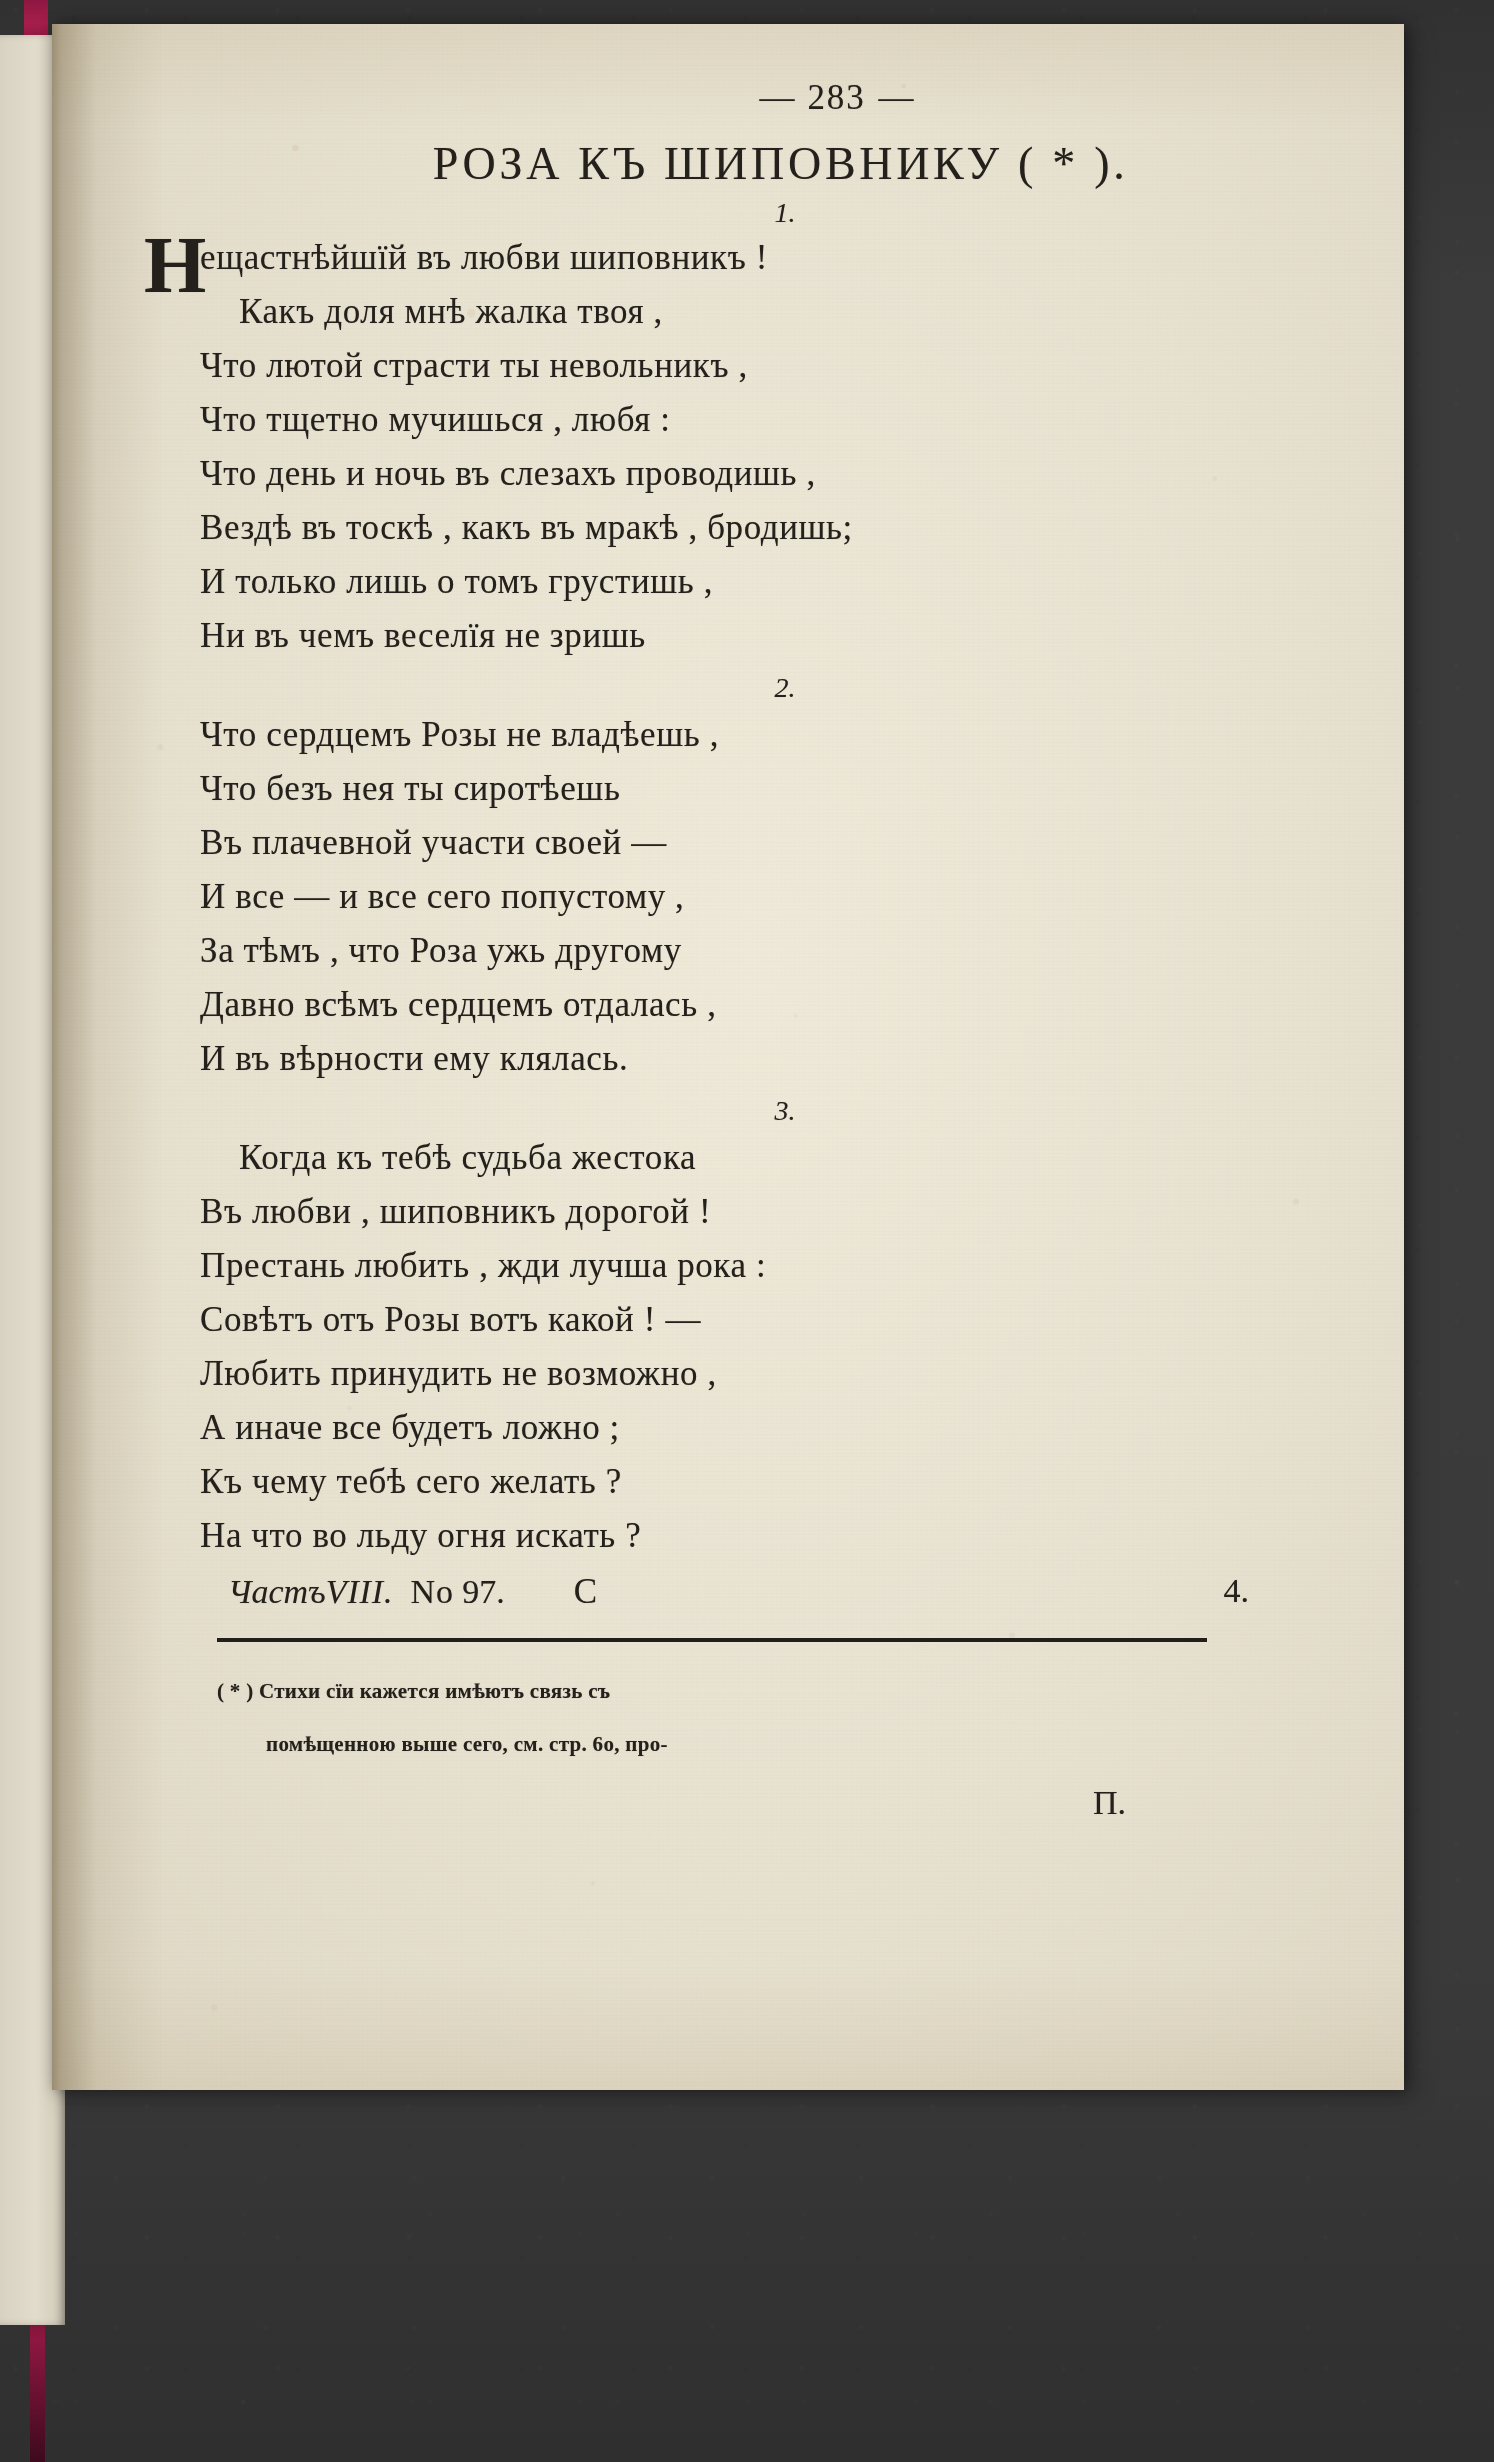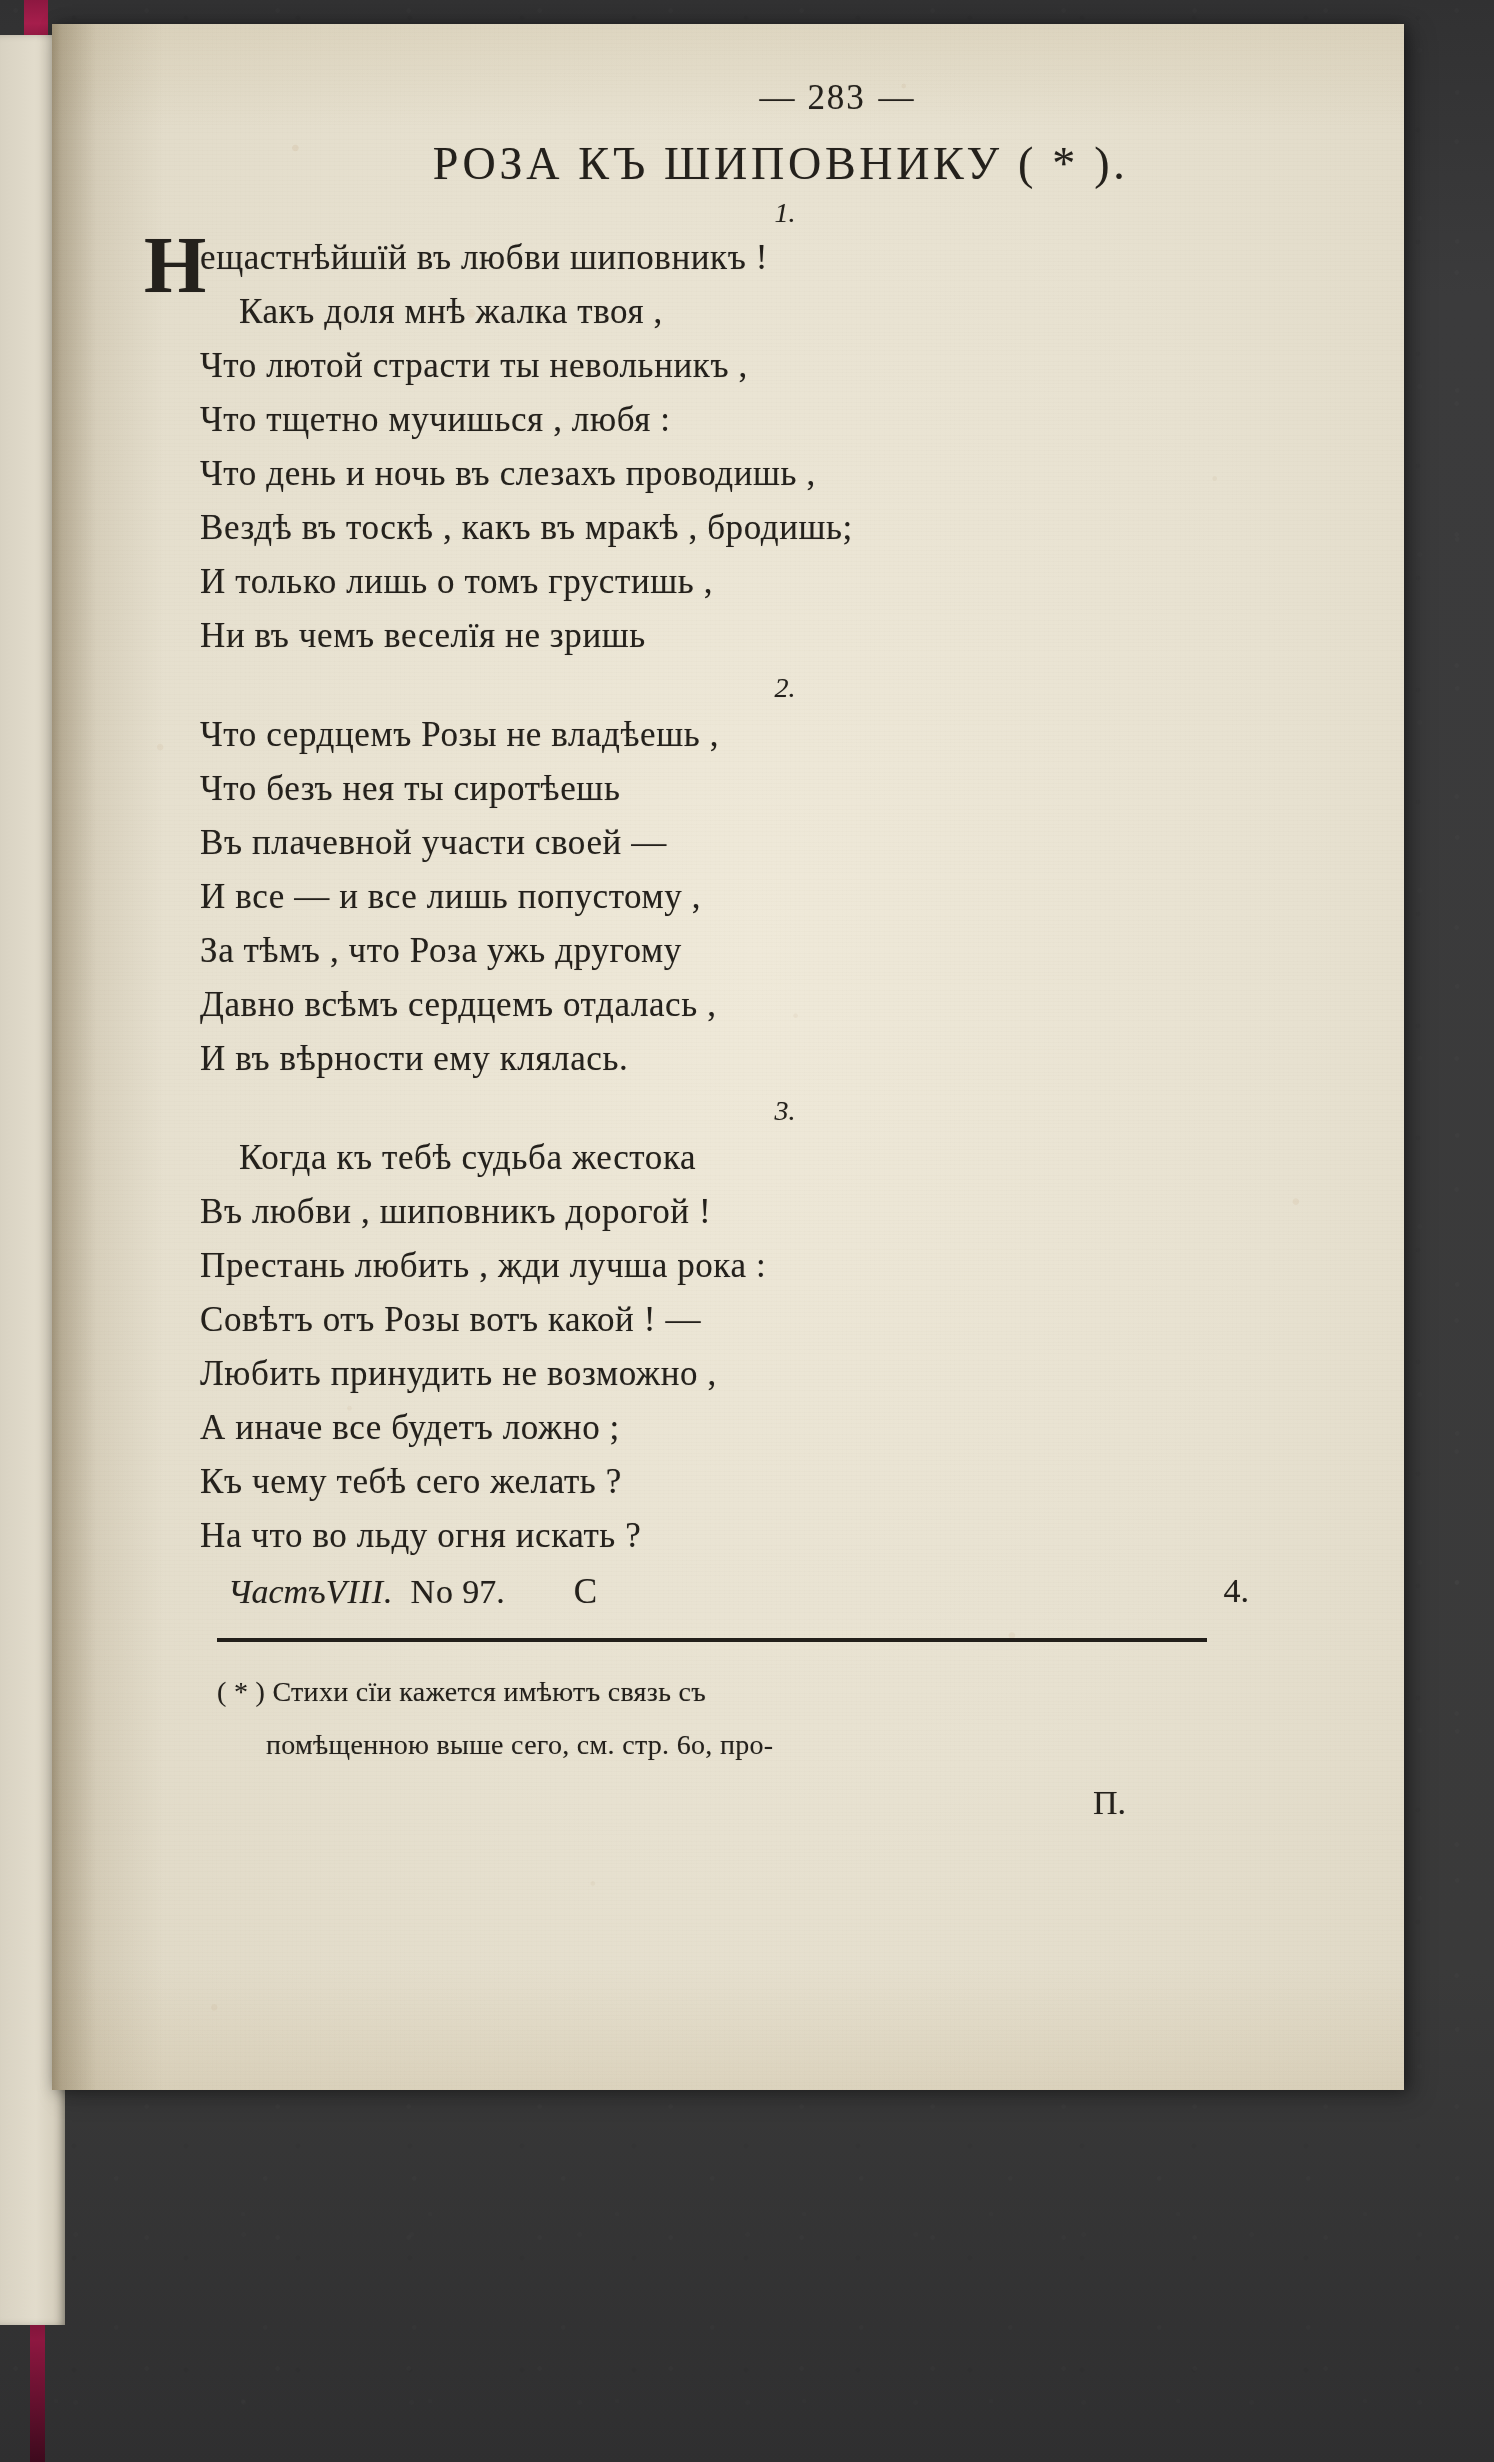--- a/index.html
+++ b/index.html
@@ -198,24 +198,25 @@
   
   .footnote-rule {
     margin: 9.3px 0 0 90px;
     width: 990px;
     height: 4.7px;
     background: #221f1a;
   }
   .footnote {
     margin-top: 22.4px;
     padding-left: 90px;
-    font-size: 28px;
+    font-size: 21px;
     line-height: 53px;
     white-space: pre;
     letter-spacing: 0.3px;
+    font-weight: bold;
   }
   .footnote .fn-first { padding-left: 0; }
   .footnote .fn-cont { padding-left: 49px; display: block; }
   .fn-italic { font-style: italic; }
   .fn-signature {
     margin-top: 13px;
     padding-left: 90px;
     text-align: right;
     padding-right: 168px;
     font-size: 34px;
@@ -258,21 +259,21 @@
         <div class="line">Вездѣ въ тоскѣ , какъ въ мракѣ , бродишь;</div>
         <div class="line">И только лишь о томъ грустишь ,</div>
         <div class="line">Ни въ чемъ веселїя не зришь</div>
       </div>
 
       <div class="stanza-num">2.</div>
       <div class="stanza">
         <div class="line">Что сердцемъ Розы не владѣешь ,</div>
         <div class="line">Что безъ нея ты сиротѣешь</div>
         <div class="line">Въ плачевной участи своей —</div>
-        <div class="line">И все — и все лишь попустому ,</div>
+        <div class="line">И все — и все сего попустому ,</div>
         <div class="line">За тѣмъ , что Роза ужь другому</div>
         <div class="line">Давно всѣмъ сердцемъ отдалась ,</div>
         <div class="line">И въ вѣрности ему клялась.</div>
       </div>
 
       <div class="stanza-num">3.</div>
       <div class="stanza">
         <div class="line indent">Когда къ тебѣ судьба жестока</div>
         <div class="line">Въ любви , шиповникъ дорогой !</div>
         <div class="line">Престань любить , жди лучша рока :</div>

